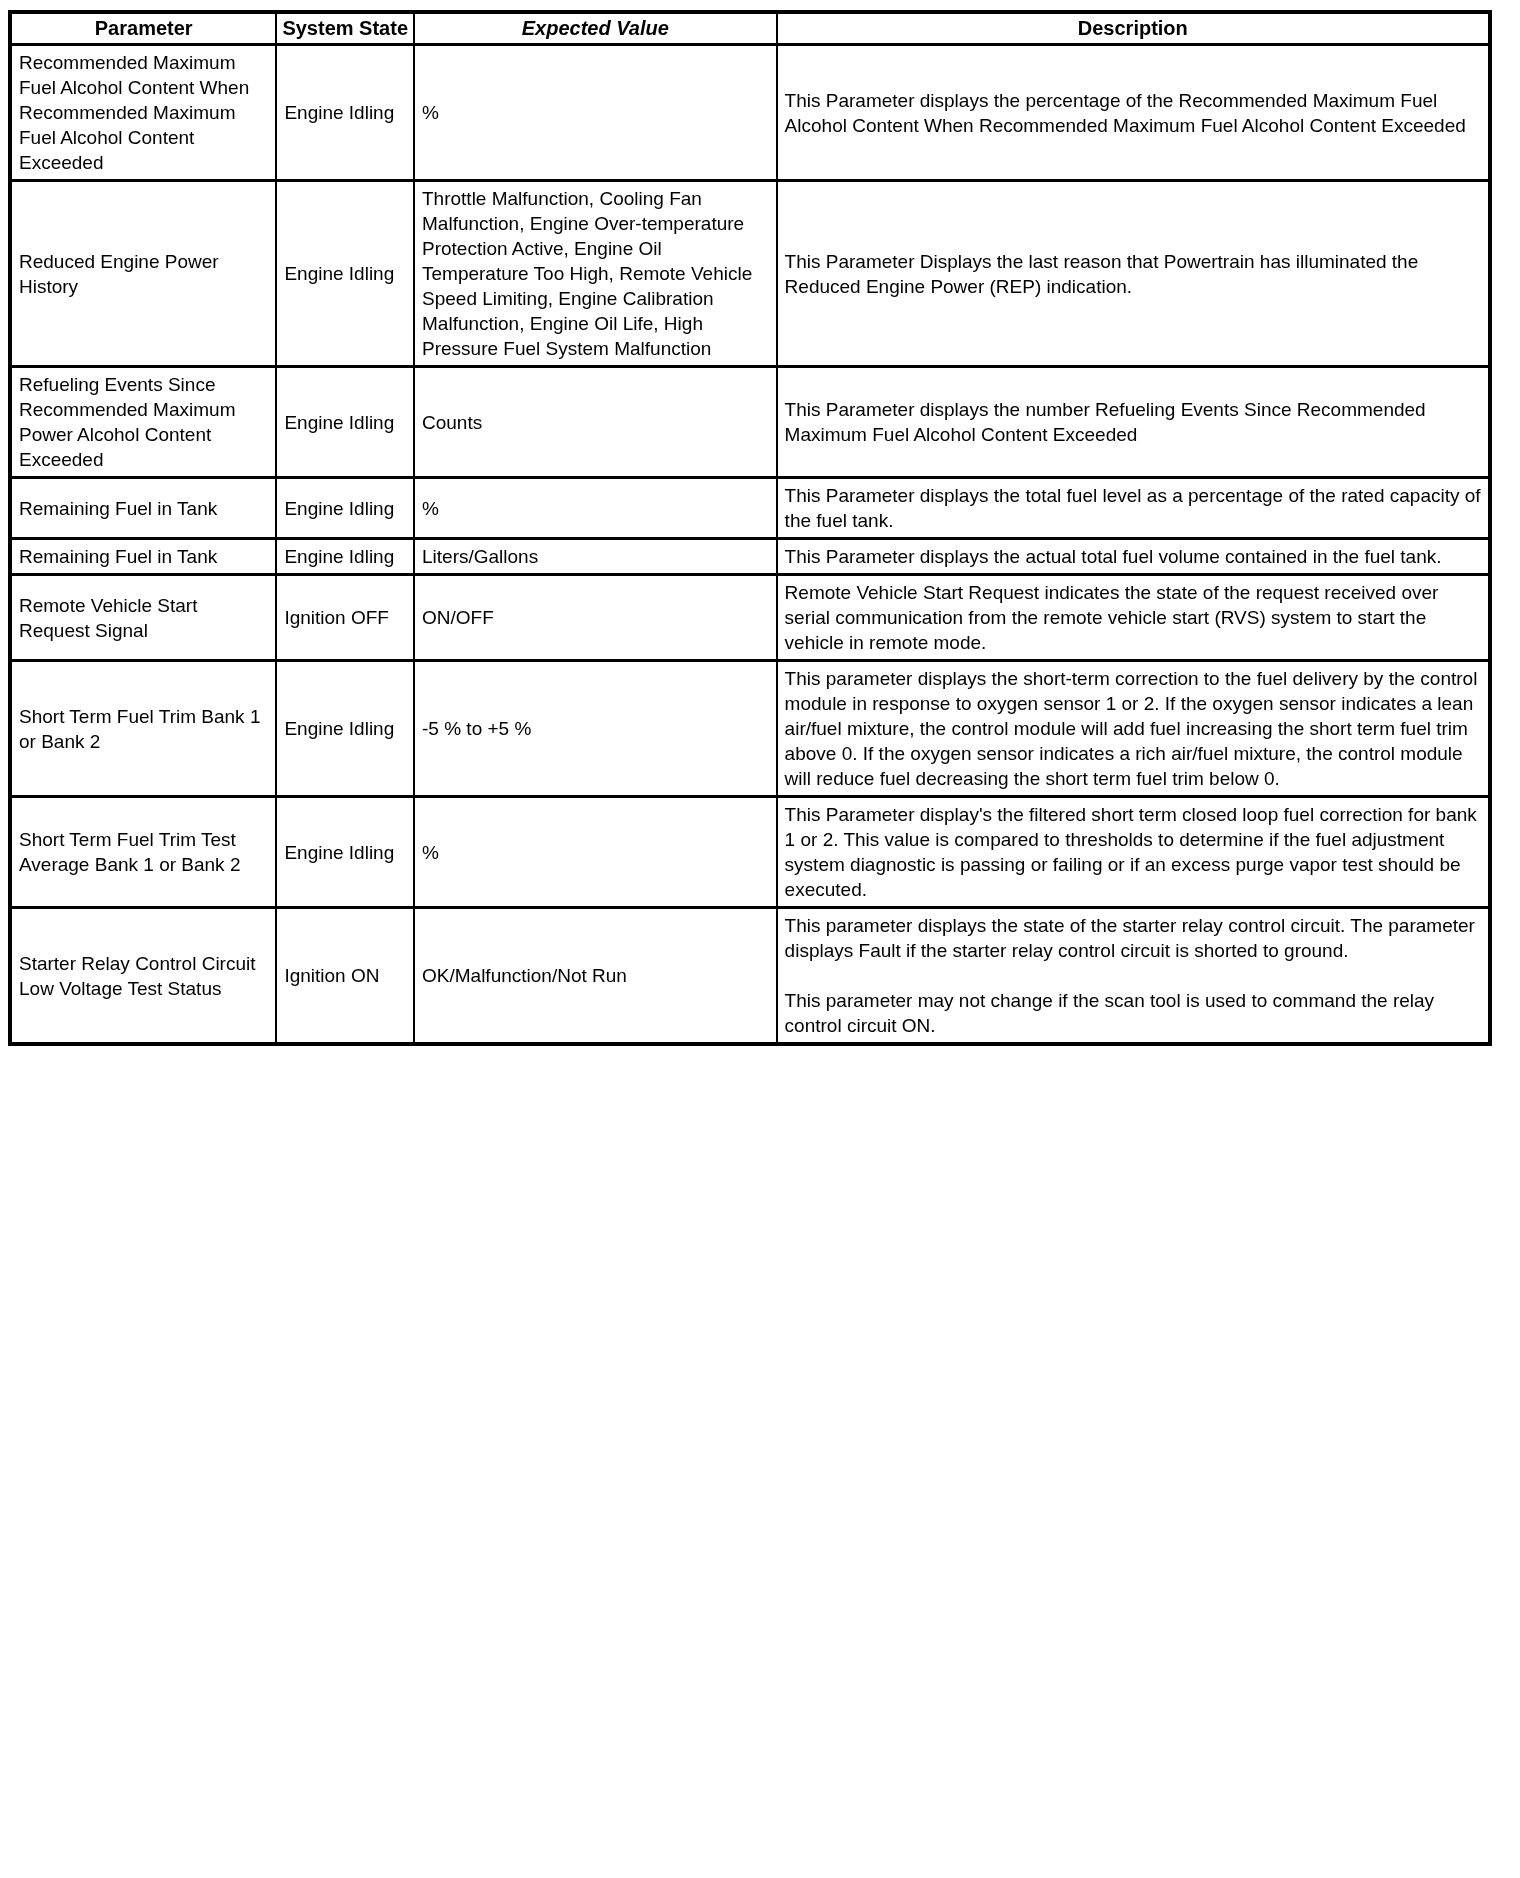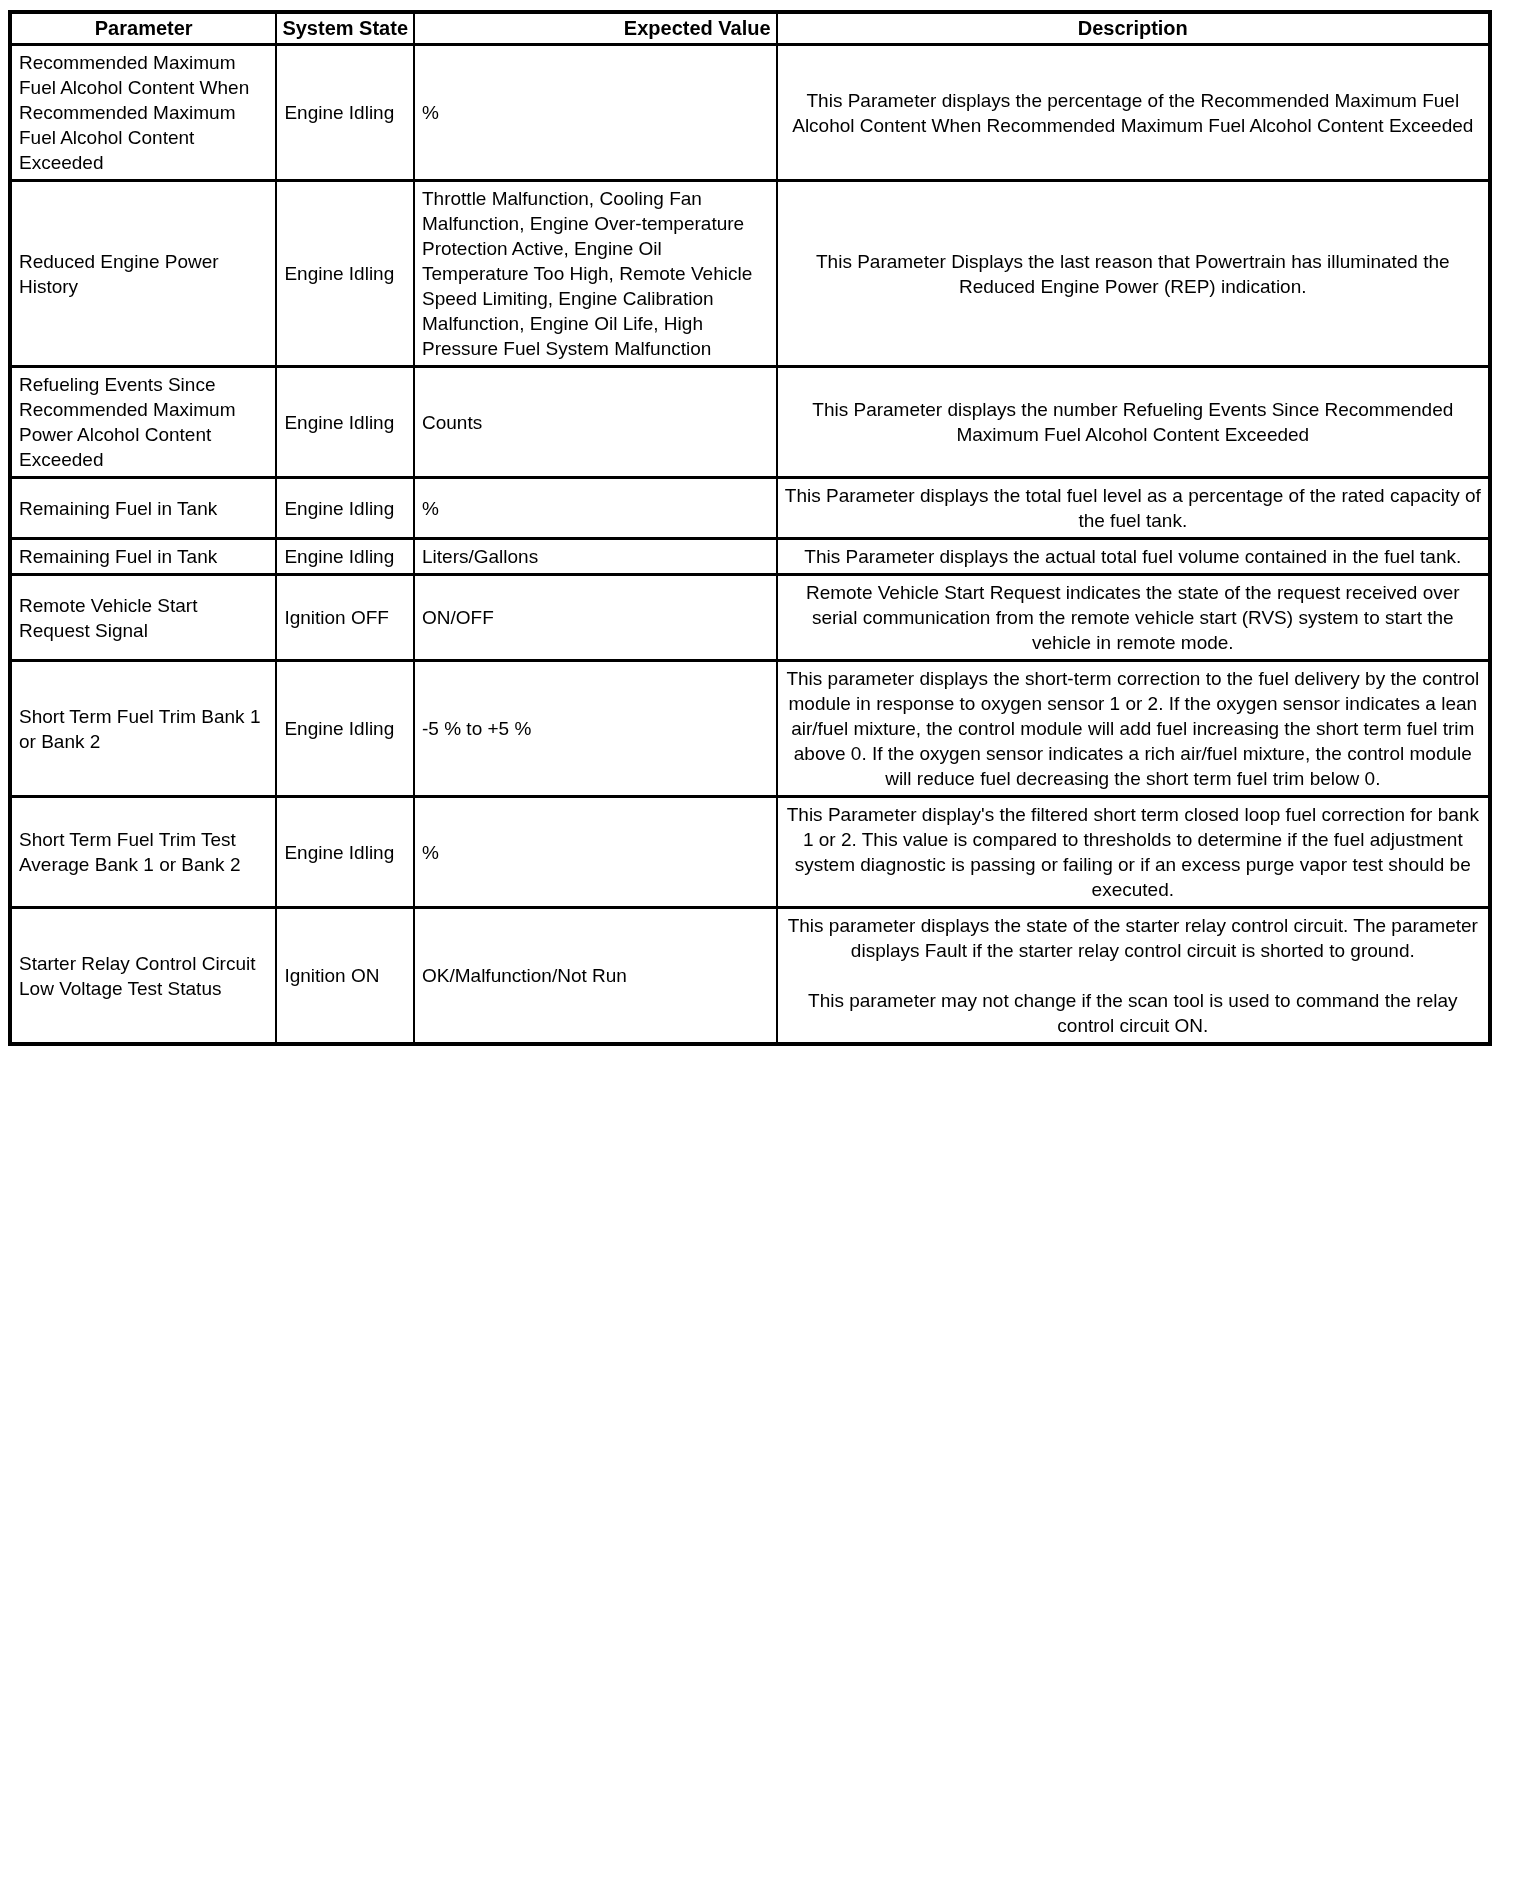--- a/index.html
+++ b/index.html
@@ -34,27 +34,28 @@
     vertical-align: middle;
     word-wrap: break-word;
   }
   .param-table th {
     font-weight: bold;
     font-size: 20px;
     text-align: center;
     padding: 2px 5px;
   }
   .param-table th.h-expected {
-    text-align: right;
+    text-align: center;
+    font-style: italic;
   }
   .c-param, .c-state, .c-expected {
     text-align: left;
   }
   .c-desc {
-    text-align: center;
+    text-align: left;
     white-space: pre-line;
     padding-left: 9px;
   }
 </style>
 </head>
 <body>
 
 <div class="page">
   <table class="param-table">
     <colgroup>

